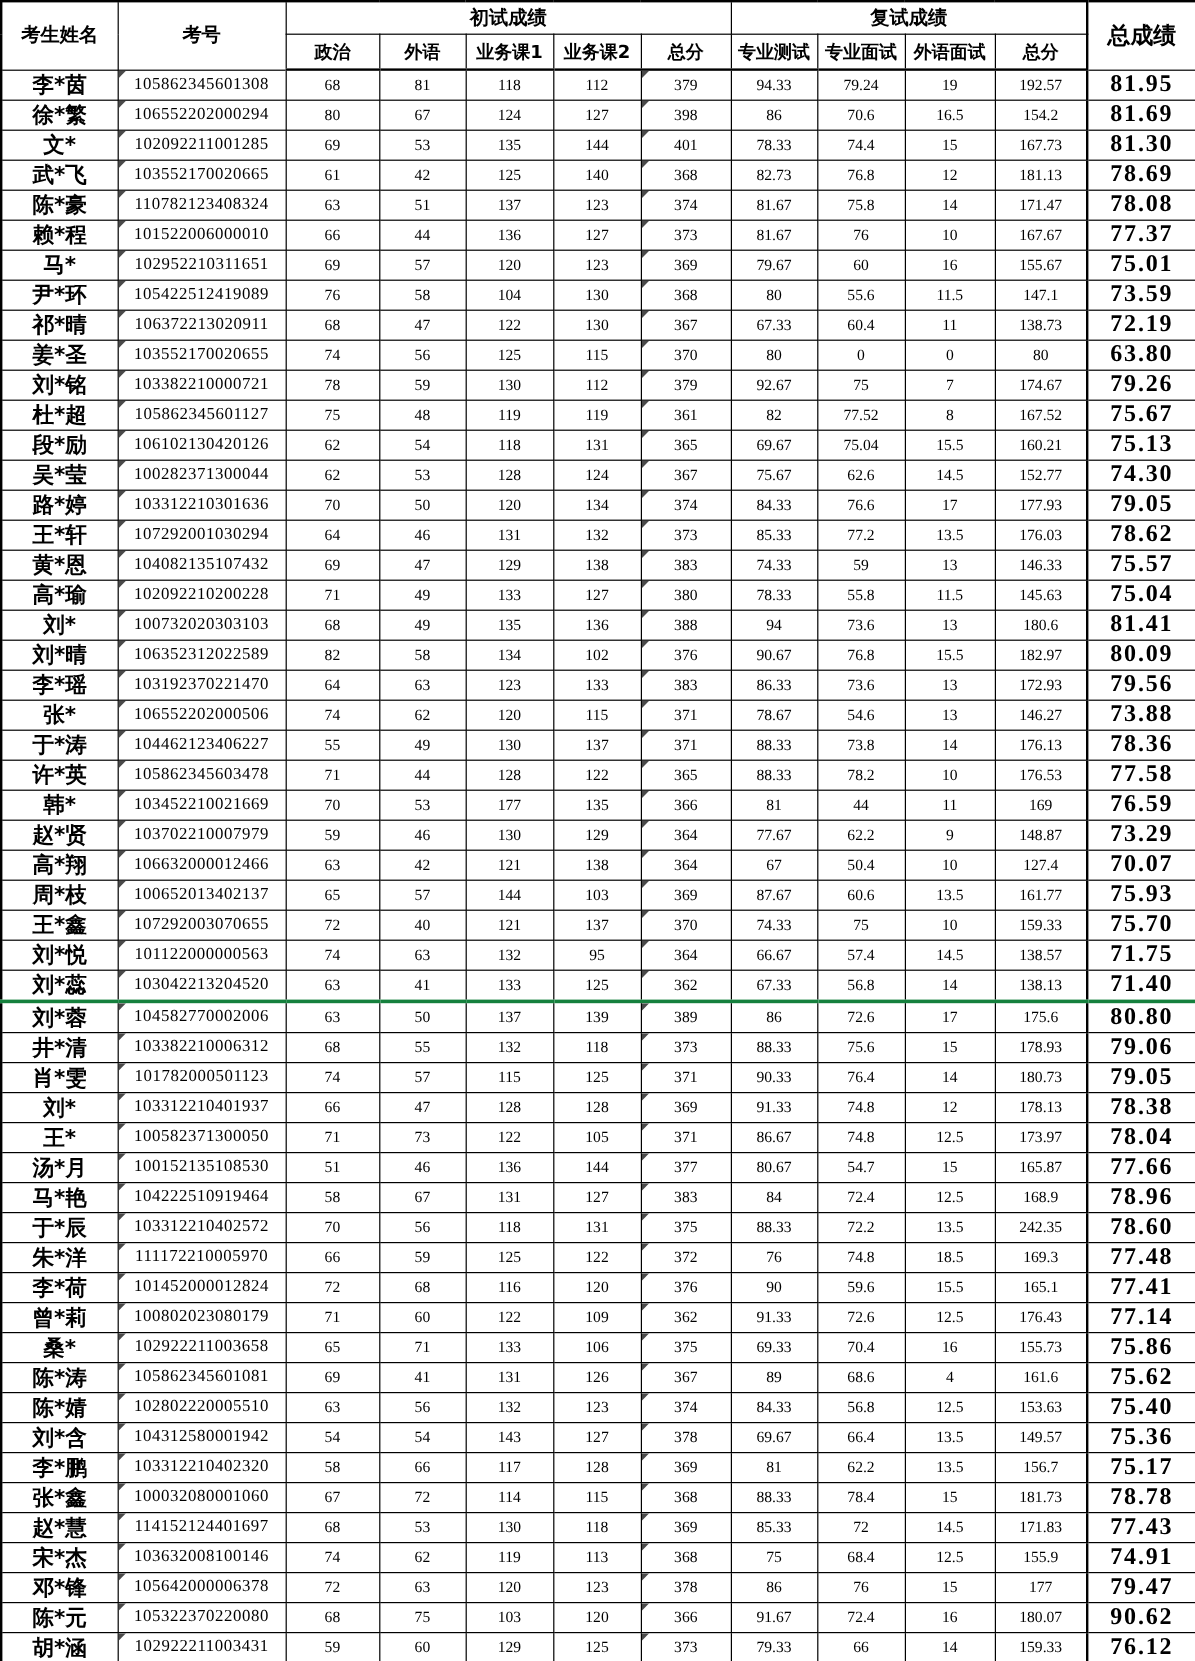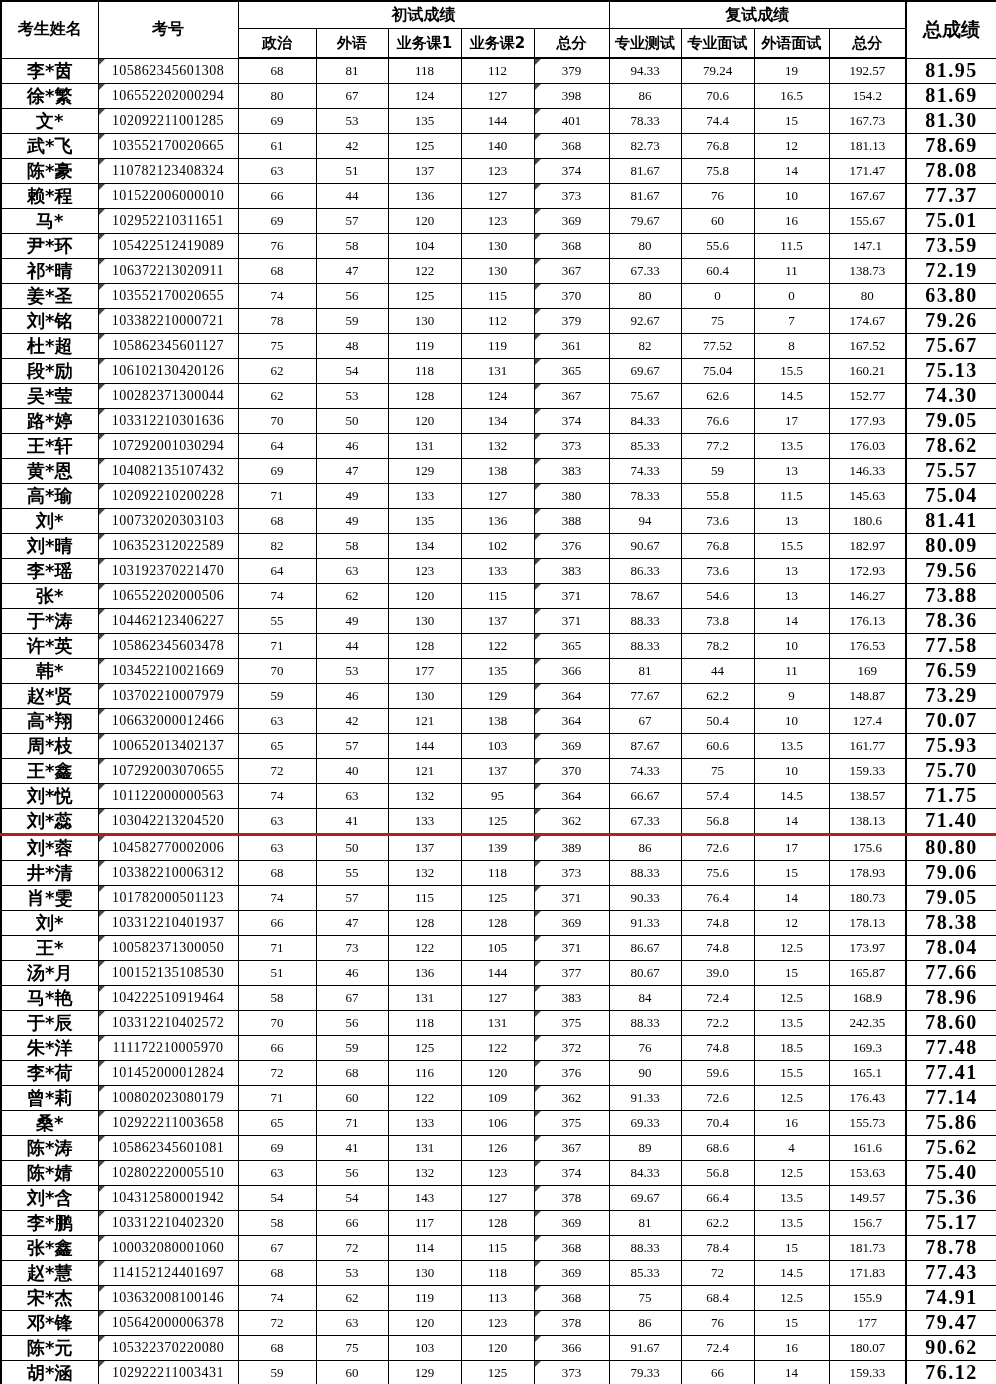--- a/index.html
+++ b/index.html
@@ -43,21 +43,21 @@
   }
   td.examno-cell { font-size:14px; letter-spacing:0.5px;font-family:Liberation Serif, serif; }
   td.final-cell {
     font-family:"Liberation Serif", serif;
     font-weight:bold;
     font-size:20px;
     letter-spacing:1.5px;
     border-left:2px solid #000;
   }
   tbody tr { height:25px; }
-  tbody tr.thick-bottom td { border-bottom:3px solid #b91c1c; }
+  tbody tr.thick-bottom td { border-bottom:3px solid #15803d; }
   td.has-mark { position:relative; }
   .corner-mark {
     position:absolute; top:0; left:0;
     width:0; height:0;
     border-top:6px solid #4a4a4a;
     border-right:6px solid transparent;
     display:block;
   }
 </style>
 </head>
@@ -605,21 +605,21 @@
       </tr>
       <tr>
         <td class="name-cell">汤*月</td>
         <td class="num examno-cell has-mark"><span class="corner-mark" style="border-top-color: rgb(74, 74, 74);"></span>100152135108530</td>
         <td class="num">51</td>
         <td class="num">46</td>
         <td class="num">136</td>
         <td class="num">144</td>
         <td class="num has-mark"><span class="corner-mark" style="border-top-color: rgb(74, 74, 74);"></span>377</td>
         <td class="num">80.67</td>
-        <td class="num">39.0</td>
+        <td class="num">54.7</td>
         <td class="num">15</td>
         <td class="num">165.87</td>
         <td class="final-cell">77.66</td>
       </tr>
       <tr>
         <td class="name-cell">马*艳</td>
         <td class="num examno-cell has-mark"><span class="corner-mark" style="border-top-color: rgb(74, 74, 74);"></span>104222510919464</td>
         <td class="num">58</td>
         <td class="num">67</td>
         <td class="num">131</td>

